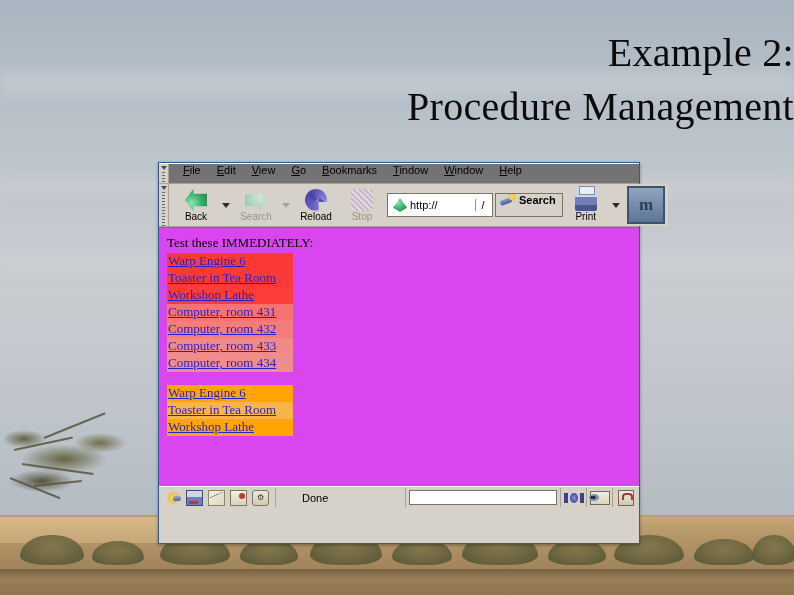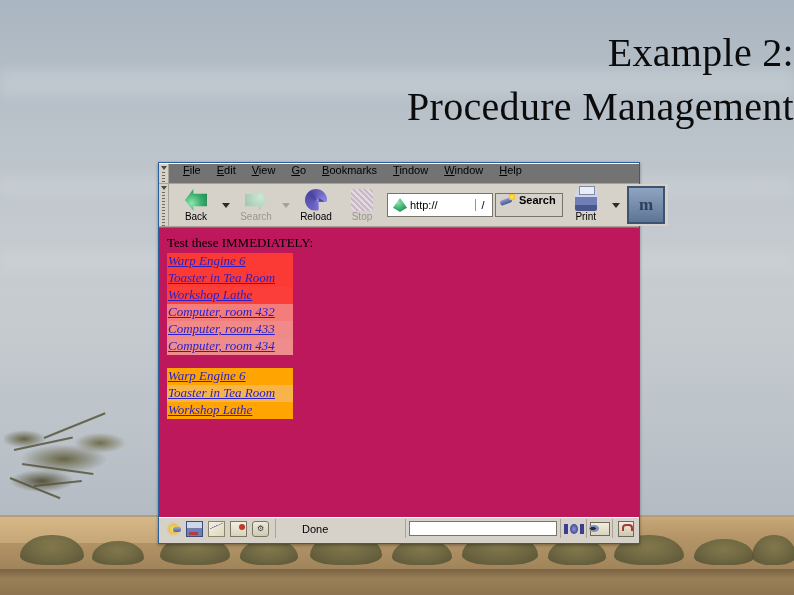--- a/index.html
+++ b/index.html
@@ -421,35 +421,35 @@
     color: #2d3f5c;
     font-family: "Liberation Serif", serif;
     font-size: 17px;
     font-weight: bold;
     letter-spacing: -1px;
     flex: 0 0 auto;
   }
 
   
   .content {
-    background: #be185d;
-    height: 290px;
+    background: #d946ef;
+    height: 259px;
     border-top: 1px solid #7a7468;
     overflow: hidden;
     padding: 7px 0 0 8px;
     box-sizing: border-box;
   }
   .c-heading {
     font-family: "Liberation Serif", "DejaVu Serif", serif;
     font-size: 13px;
     color: #000;
     margin: 0 0 2px 0;
     line-height: 16px;
   }
-  .link-list { margin: 0 8px 0 0; font-style: italic; }
+  .link-list { margin: 0 8px 0 0; }
   .link-row {
     display: block;
     width: 126px;
     line-height: 16px;
     height: 17px;
     font-family: "Liberation Serif", "DejaVu Serif", serif;
     font-size: 13px;
     color: #2b20c8;
     text-decoration: underline;
     white-space: nowrap;
@@ -696,20 +696,21 @@
           </div>
         </div>
       </div>
 
       <div class="content">
         <p class="c-heading">Test these IMMEDIATELY:</p>
         <div class="link-list">
           <a class="link-row" href="#" style="background: rgb(251, 58, 53); color: rgb(43, 32, 200);">Warp Engine 6</a>
           <a class="link-row" href="#" style="background: rgb(251, 58, 53); color: rgb(43, 32, 200);">Toaster in Tea Room</a>
           <a class="link-row" href="#" style="background: rgb(251, 62, 57); color: rgb(43, 32, 200);">Workshop Lathe</a>
+          <a class="link-row" href="#" style="background: rgb(247, 115, 111); color: rgb(43, 32, 200);">Computer, room 431</a>
           <a class="link-row" href="#" style="background: rgb(244, 124, 123); color: rgb(43, 32, 200);">Computer, room 432</a>
           <a class="link-row" href="#" style="background: rgb(240, 138, 137); color: rgb(43, 32, 200);">Computer, room 433</a>
           <a class="link-row" href="#" style="background: rgb(239, 141, 140); color: rgb(43, 32, 200);">Computer, room 434</a>
         </div>
 
         <div class="gap"></div>
 
         <div class="link-list">
           <a class="link-row" href="#" style="background: rgb(255, 164, 0); color: rgb(43, 32, 200);">Warp Engine 6</a>
           <a class="link-row" href="#" style="background: rgb(246, 180, 75); color: rgb(43, 32, 200);">Toaster in Tea Room</a>

